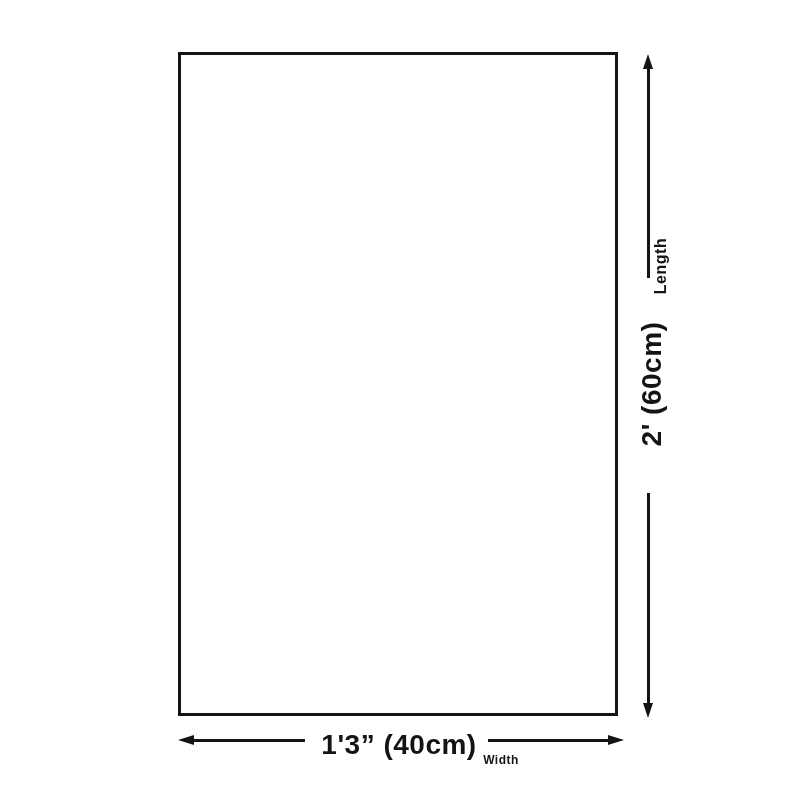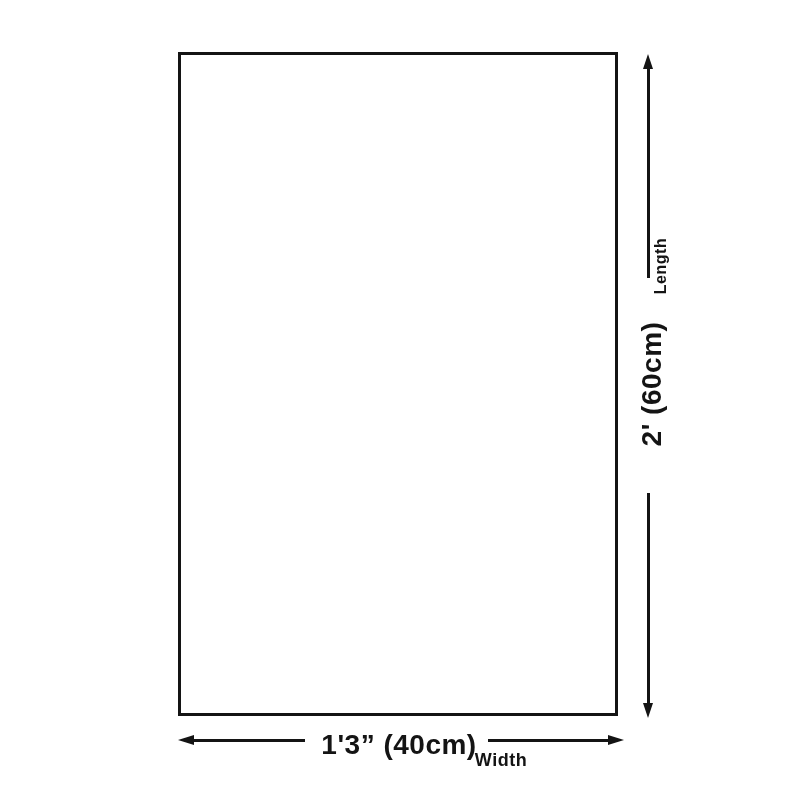--- a/index.html
+++ b/index.html
@@ -91,21 +91,21 @@
     font-size: 16px;
     letter-spacing: 0.5px;
   }
   .lbl.width-value {
     left: 399px; top: 745px;
     font-size: 28px;
     letter-spacing: 0.5px;
   }
   .lbl.width-name {
     left: 501px; top: 760px;
-    font-size: 18px;
+    font-size: 12px;
     letter-spacing: 0.5px;
   }
 </style>
 </head>
 <body>
 
 <div class="canvas">
 
   <div class="product-rect"></div>
 

